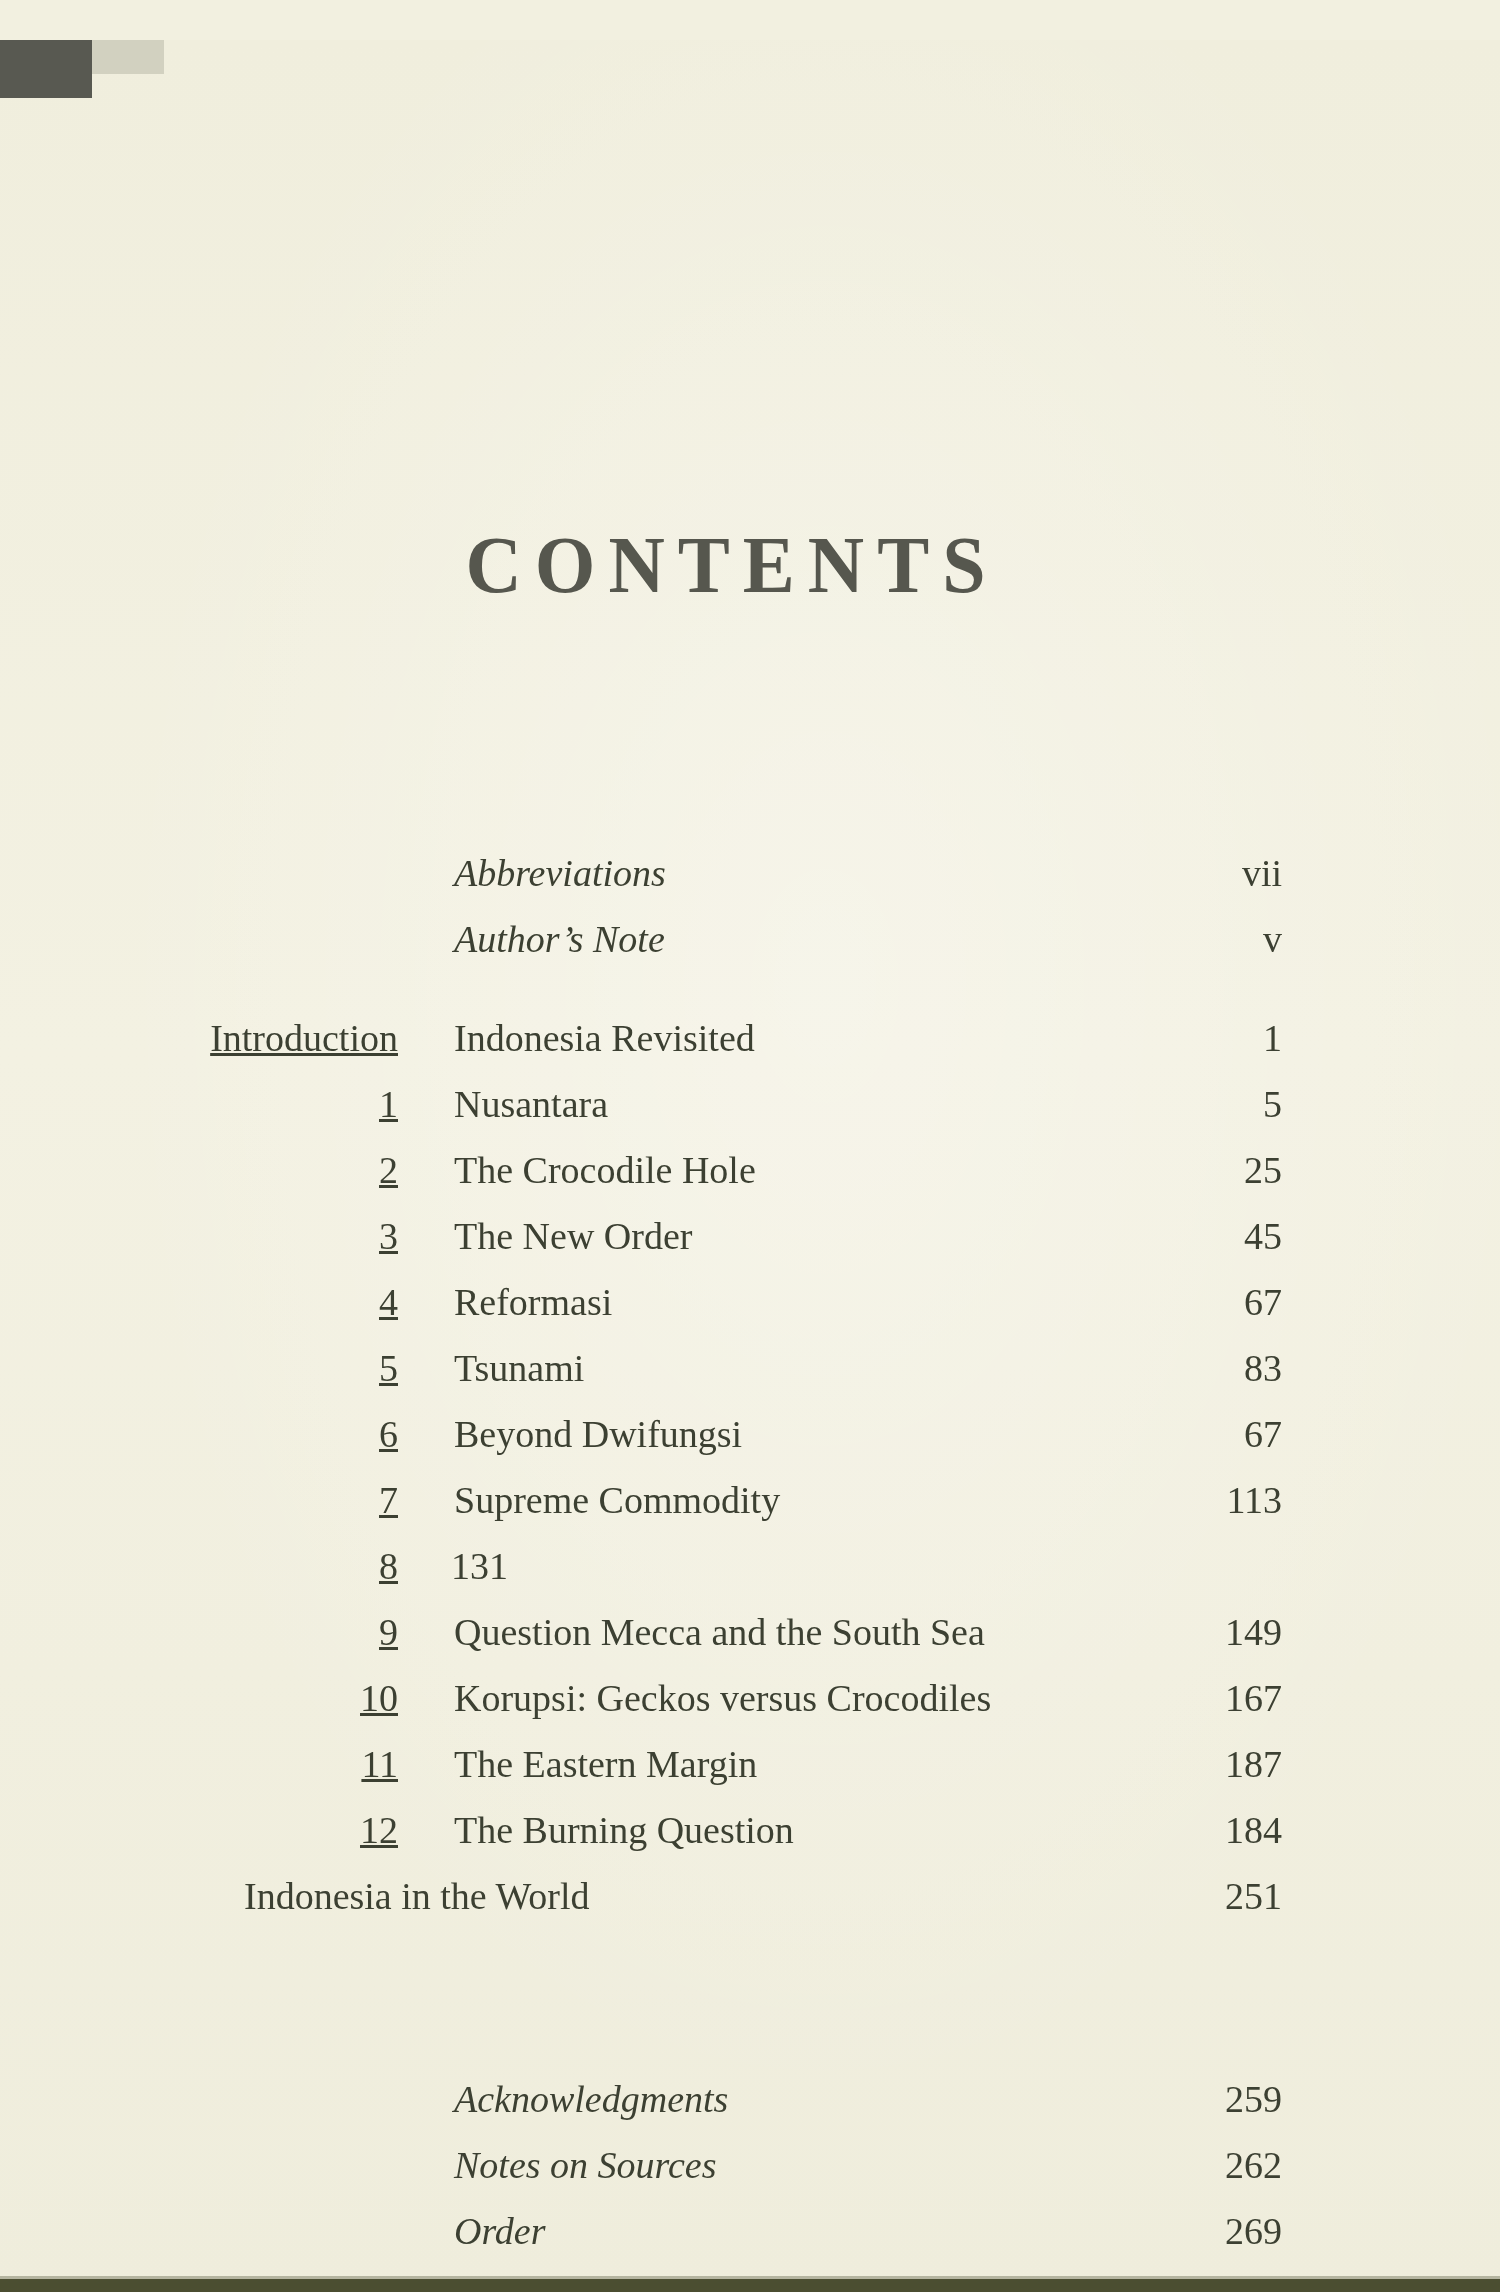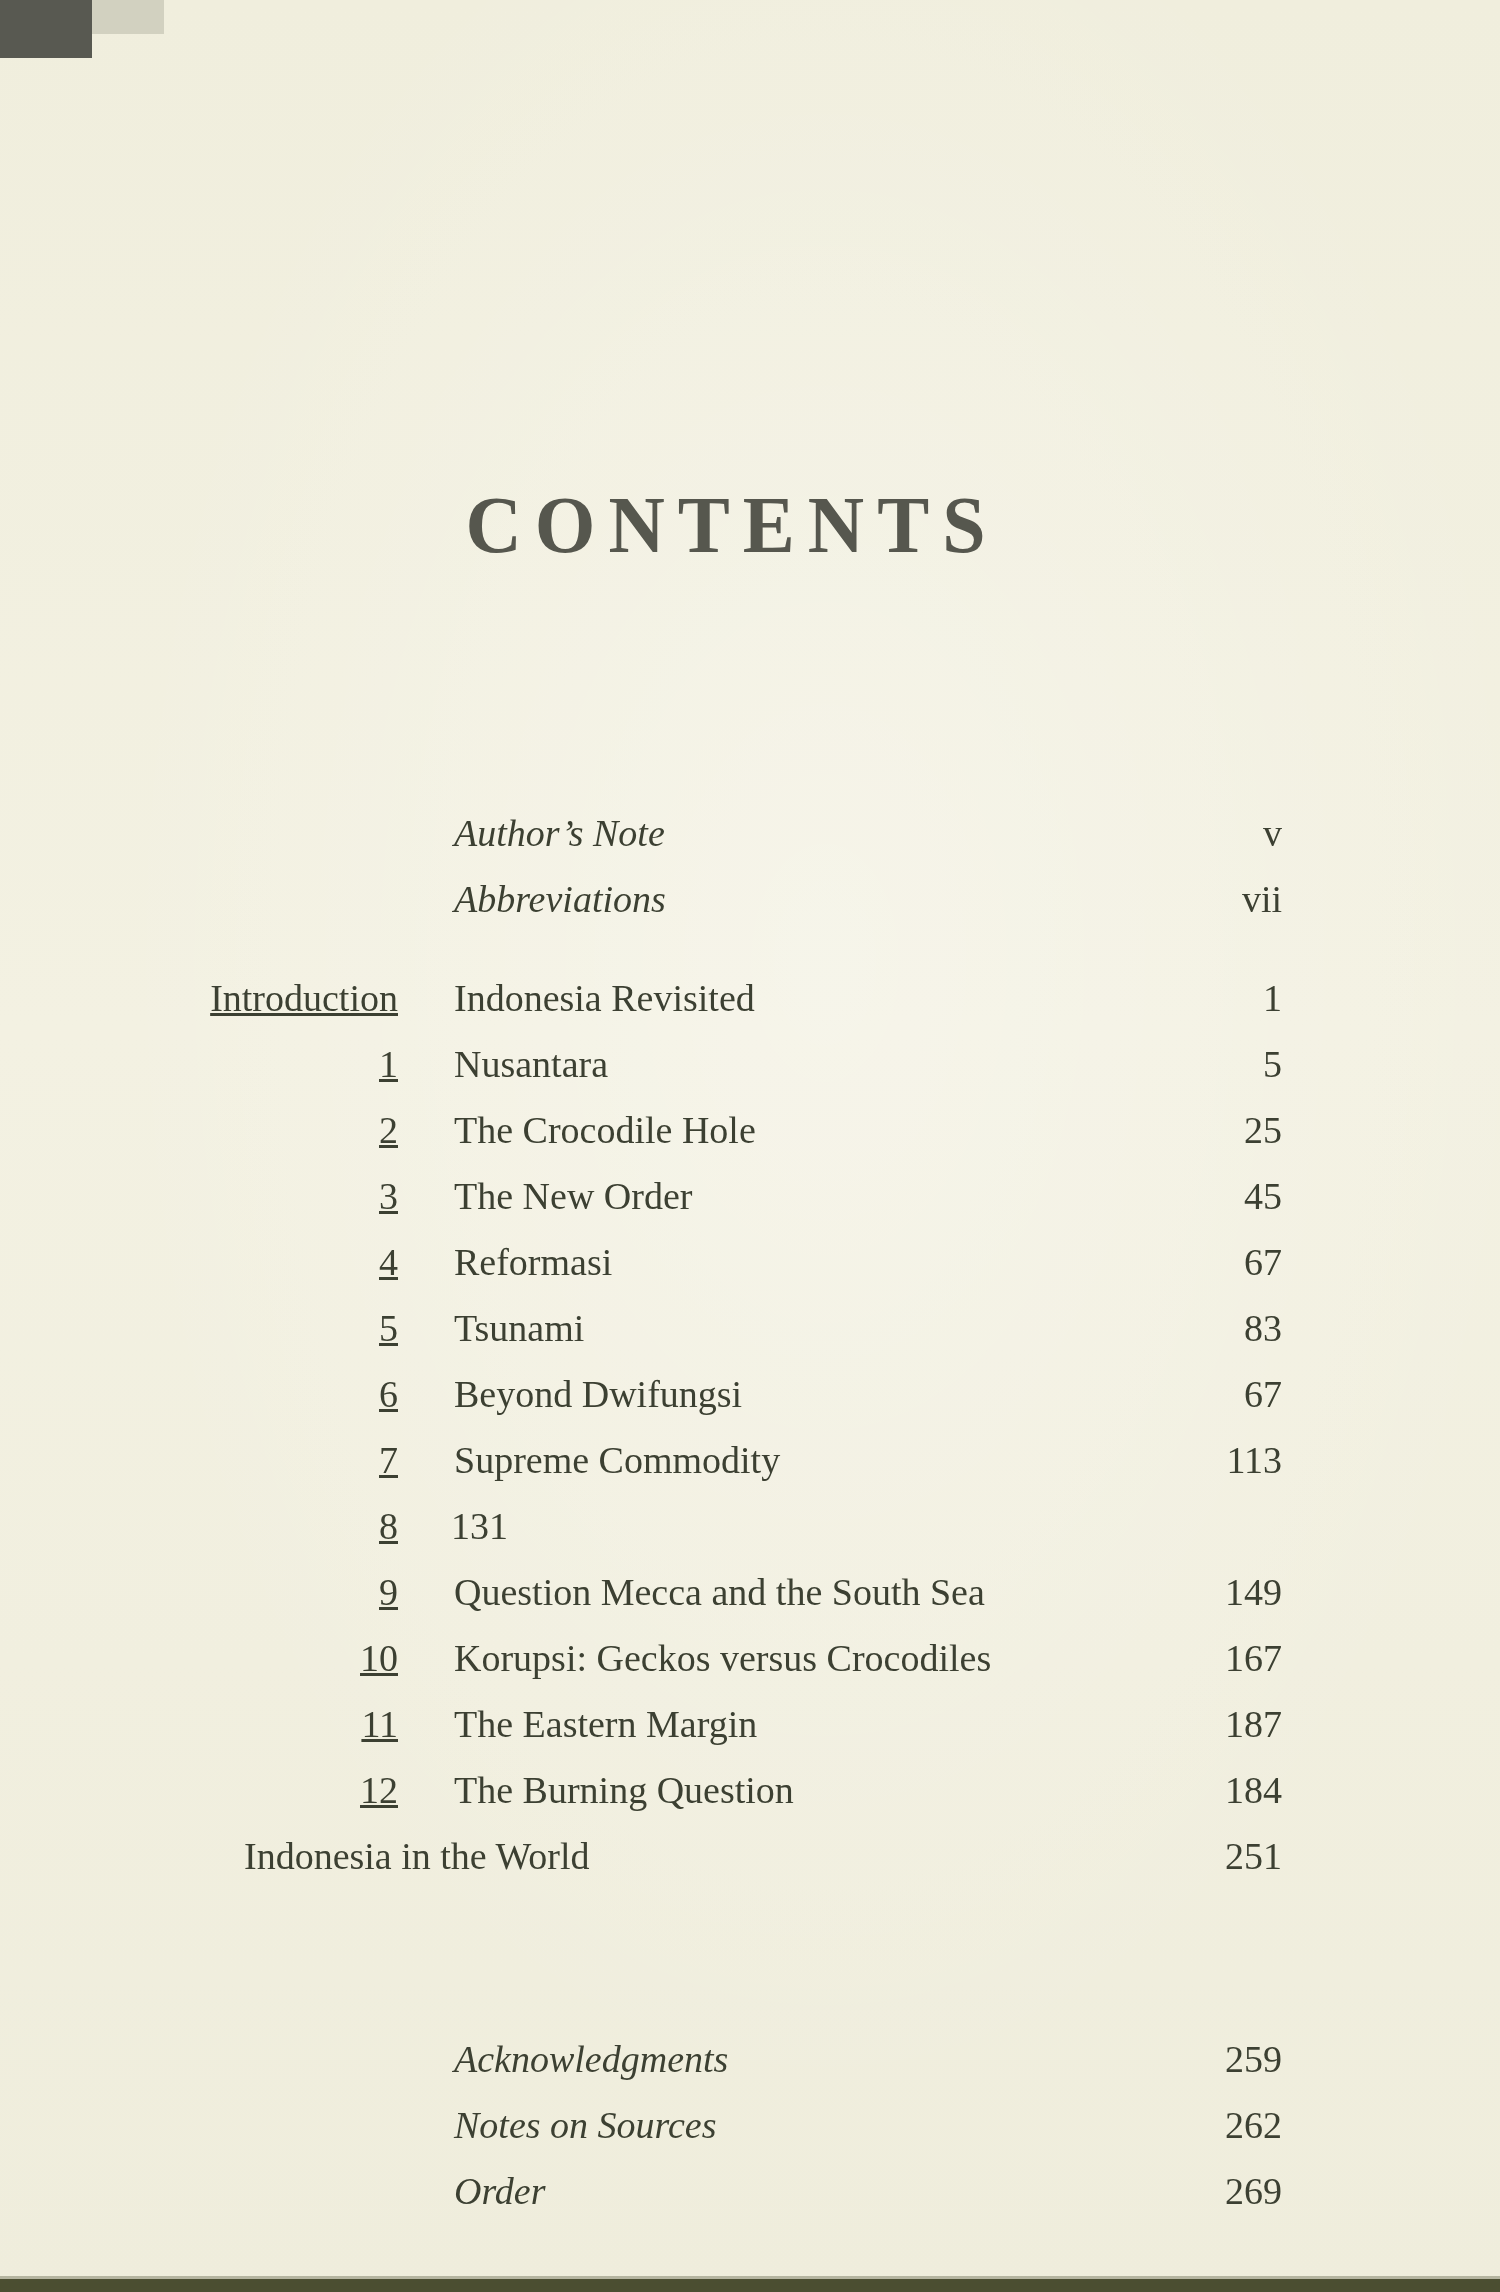--- a/index.html
+++ b/index.html
@@ -9,20 +9,21 @@
     font-family: "Liberation Serif", serif;
     color: #3c4032;
     position: relative;
     overflow: hidden;
   }
   .page {
     position: absolute; inset: 0;
     background:
       radial-gradient(ellipse at 55% 42%, rgba(255,255,255,0.28), rgba(255,255,255,0) 62%),
       linear-gradient(180deg, #f0eedd 0%, #f3f1e2 45%, #efeddc 100%);
+    margin-top: 40px;
   }
   
   .corner-dark {
     position: absolute; top: 0; left: 0;
     width: 92px; height: 58px;
     background: #585951;
   }
   .corner-fade {
     position: absolute; top: 0; left: 92px;
     width: 72px; height: 34px;
@@ -71,27 +72,27 @@
   <div class="corner-dark"></div>
   <div class="corner-fade"></div>
 
   <h1 class="title">CONTENTS</h1>
 
   <div class="toc">
 
     <div class="section front">
       <div class="row">
         <span class="lbl"></span>
-        <span class="ttl">Author’s Note</span>
-        <span class="pg">v</span>
+        <span class="ttl">Abbreviations</span>
+        <span class="pg">vii</span>
       </div>
       <div class="row">
         <span class="lbl"></span>
-        <span class="ttl">Abbreviations</span>
-        <span class="pg">vii</span>
+        <span class="ttl">Author’s Note</span>
+        <span class="pg">v</span>
       </div>
     </div>
 
     <div class="section chapters">
       <div class="row">
         <span class="lbl">Introduction</span>
         <span class="ttl">Indonesia Revisited</span>
         <span class="pg">1</span>
       </div>
       <div class="row">

